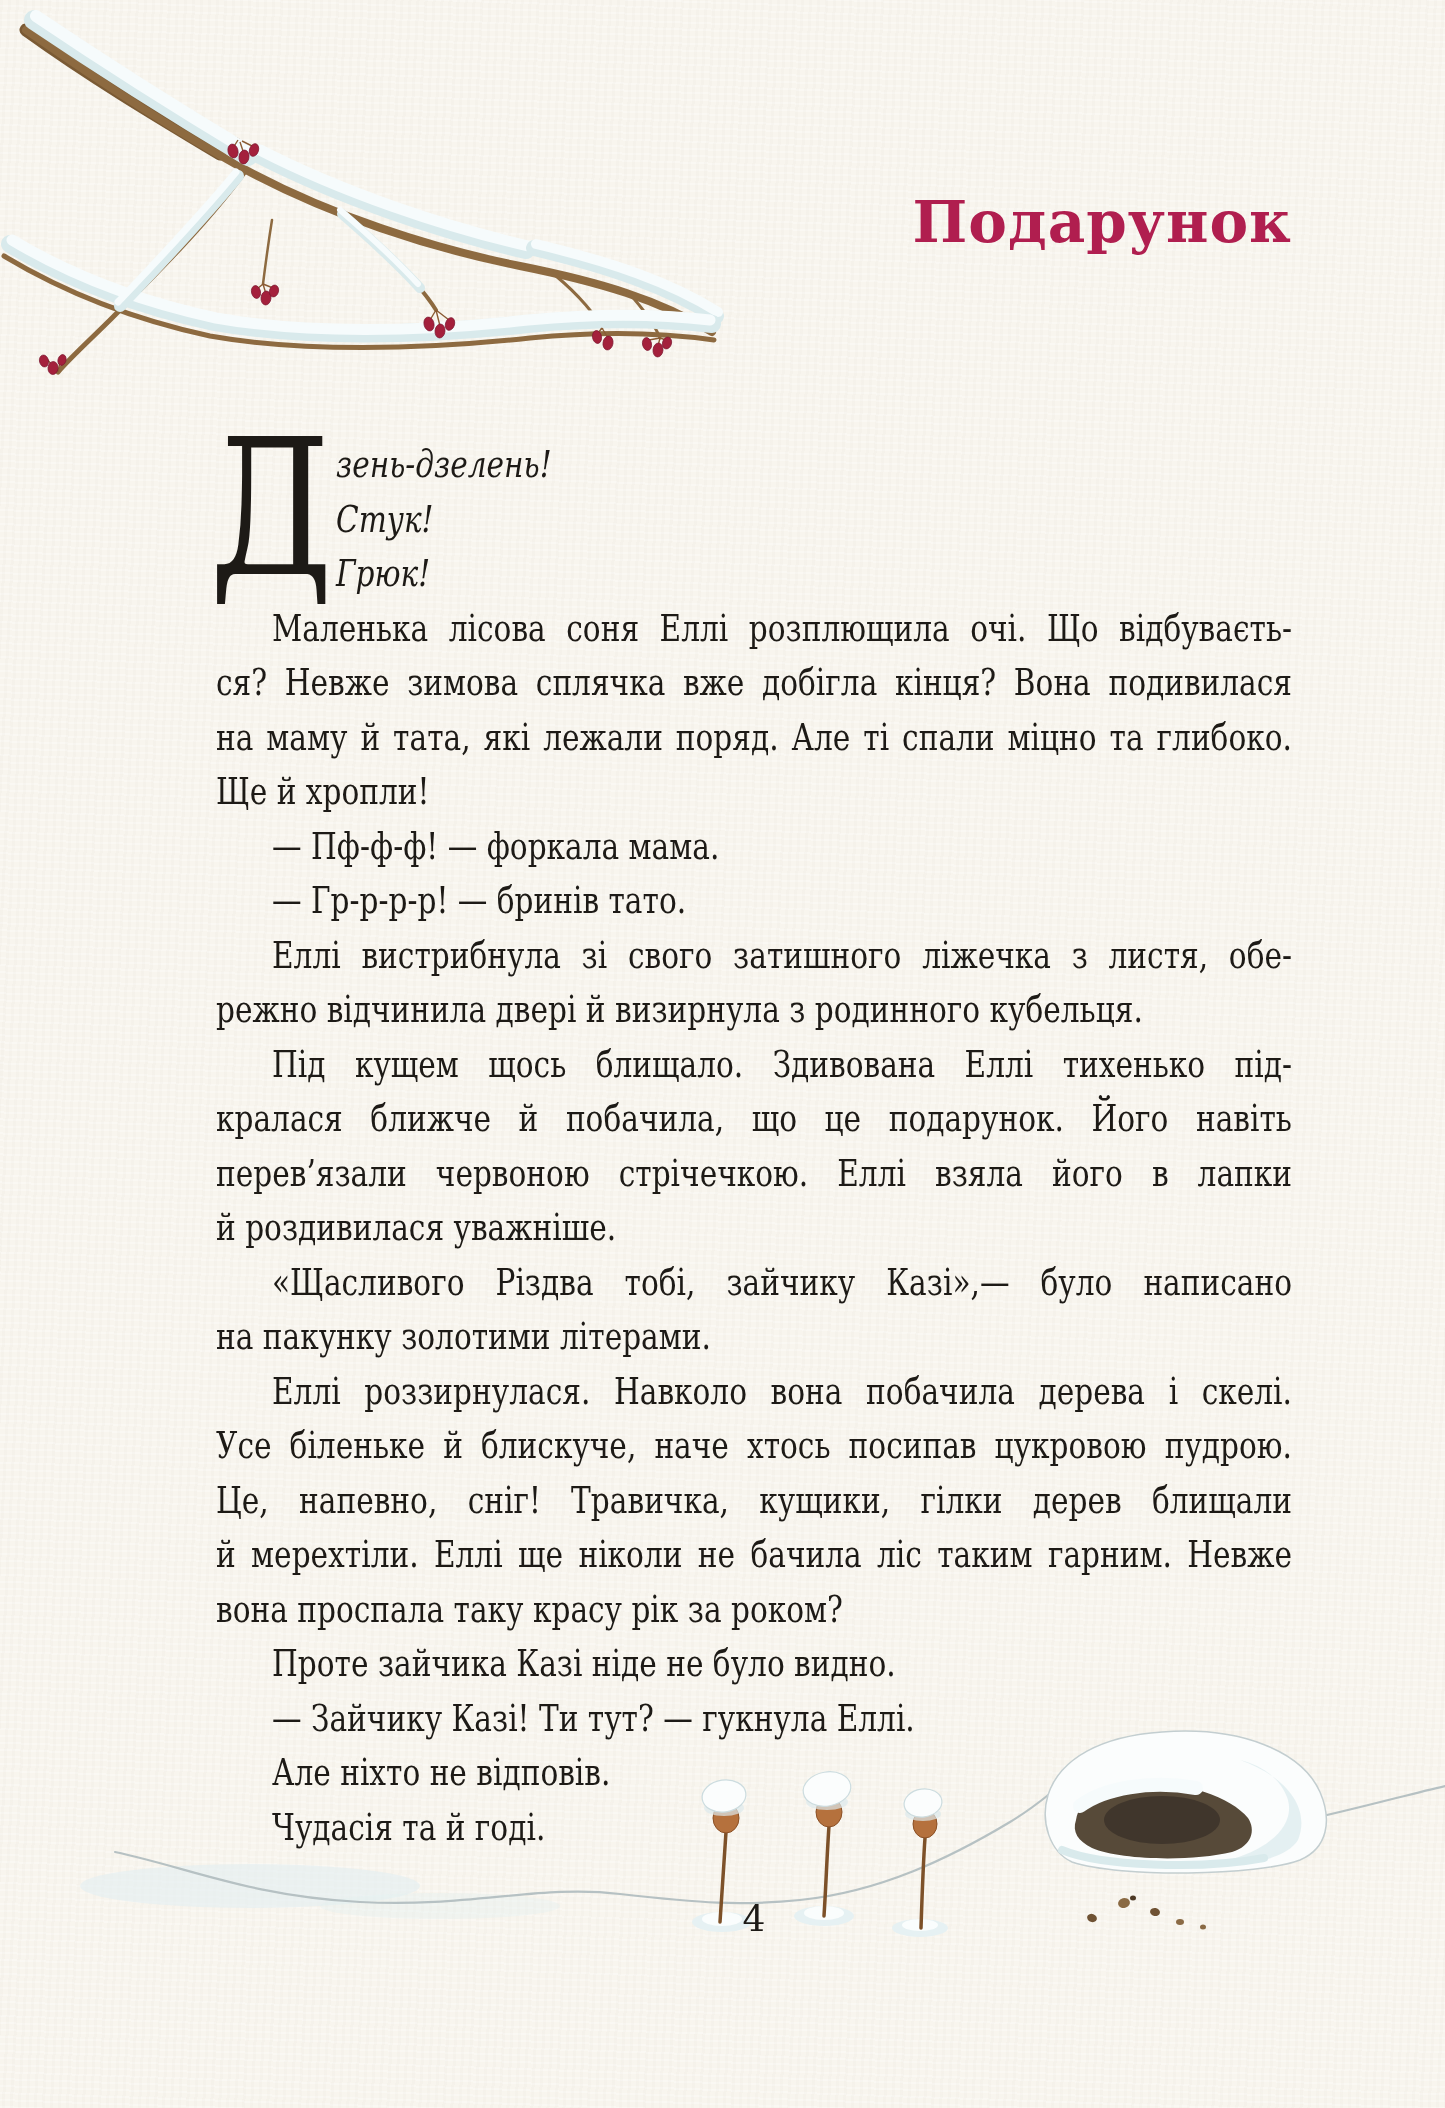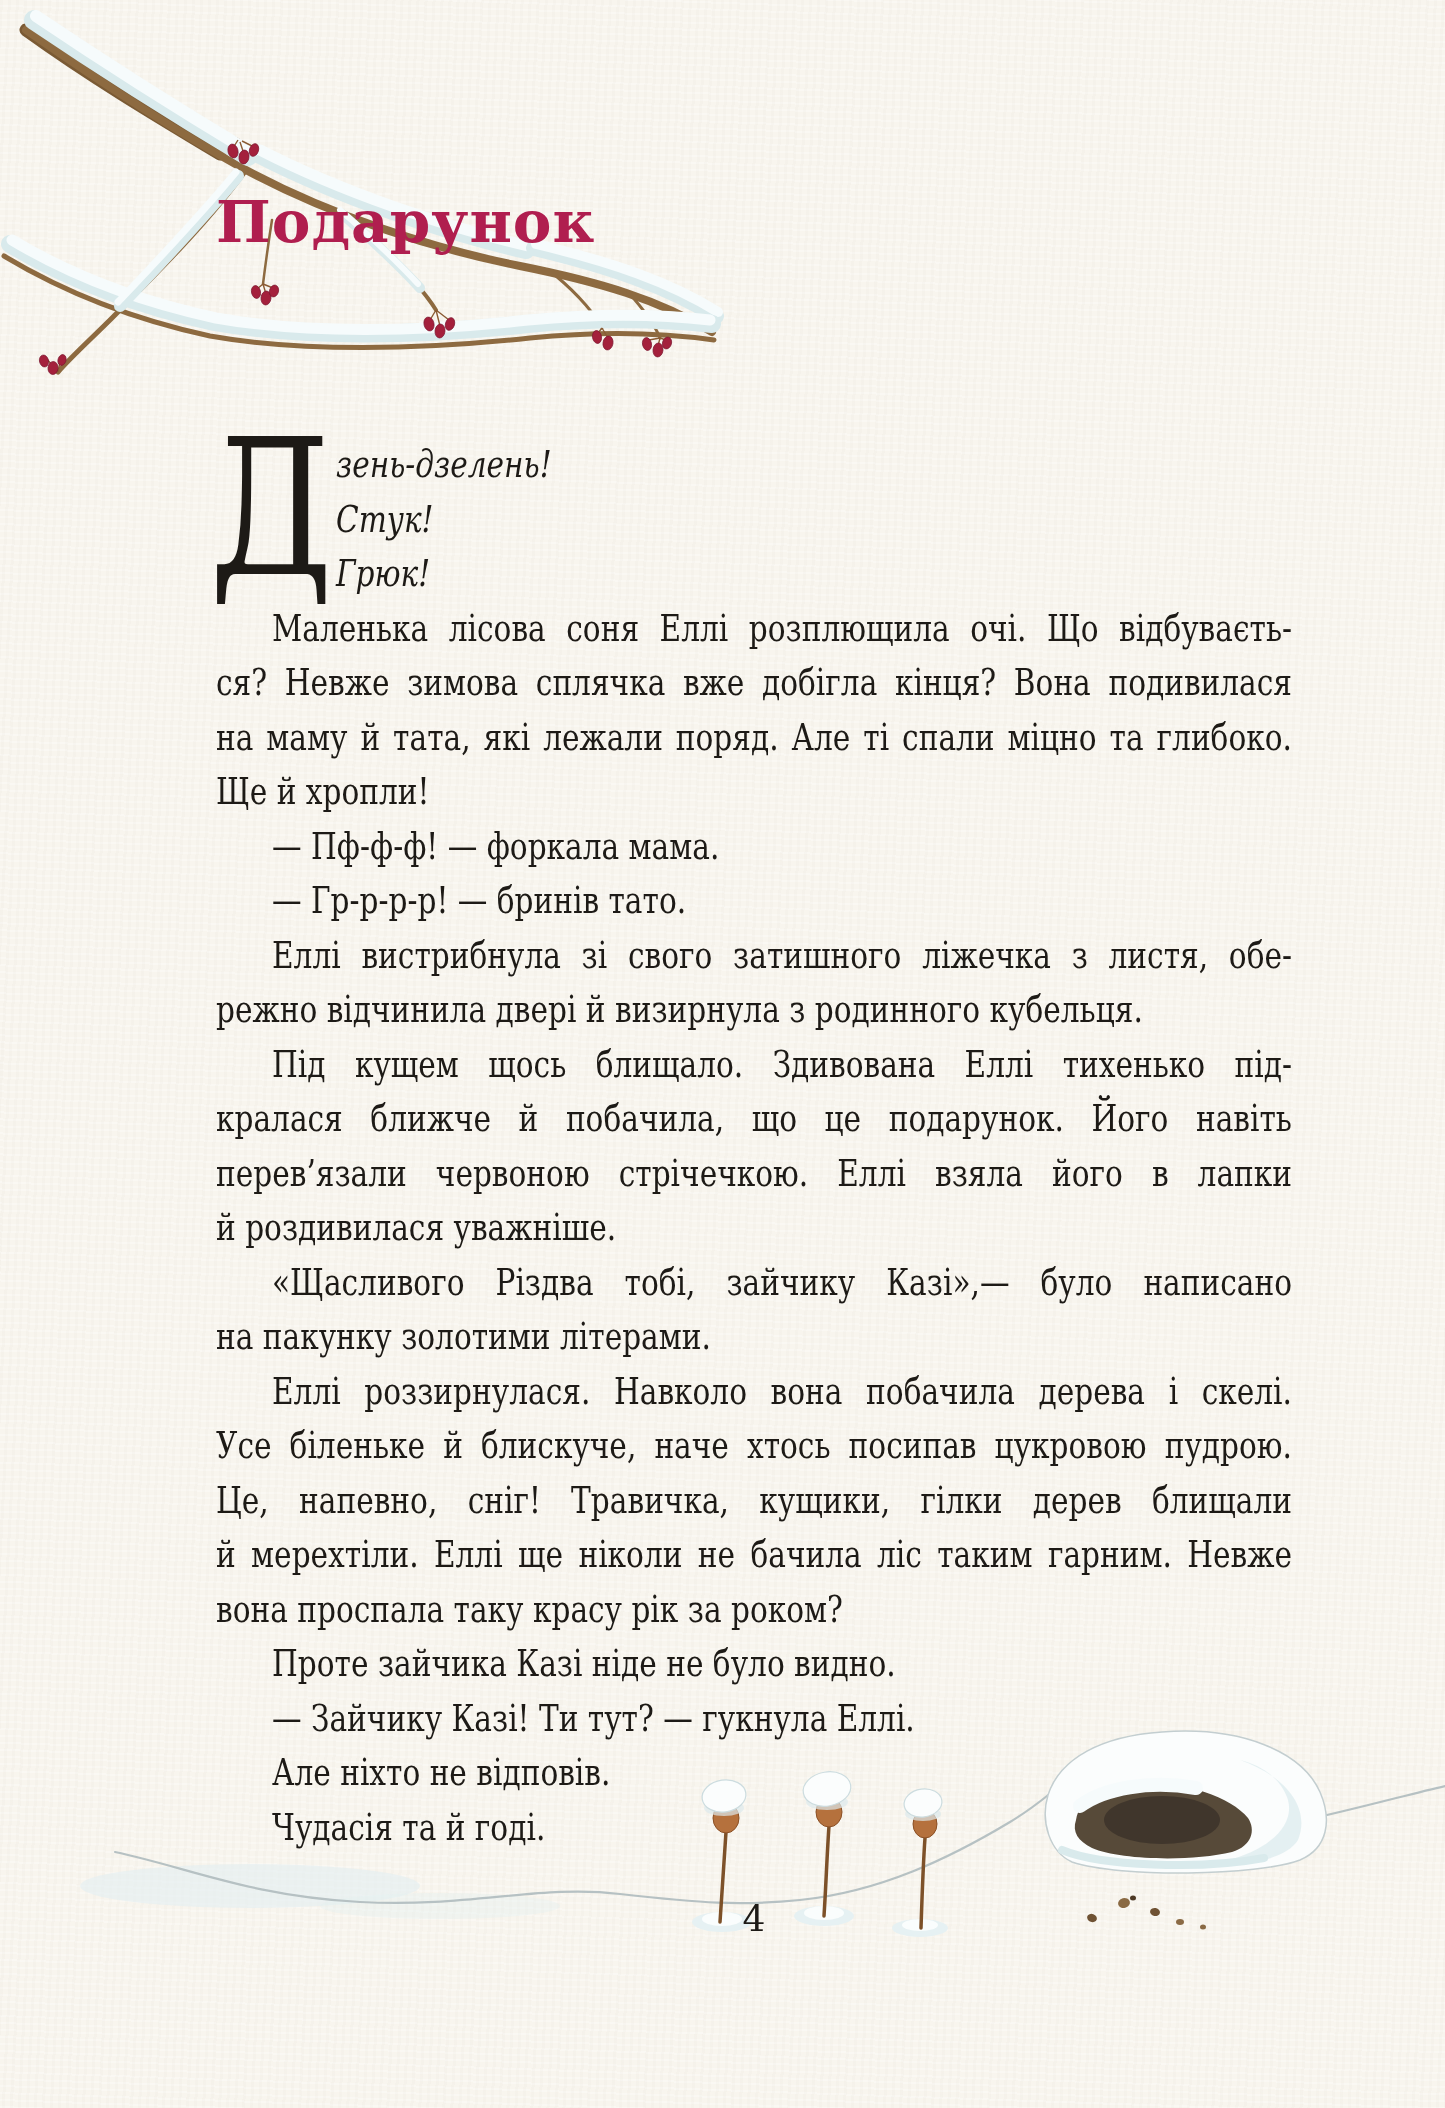--- a/index.html
+++ b/index.html
@@ -7,21 +7,21 @@
     position:relative; width:1445px; height:2108px; overflow:hidden;
     background-color:var(--paper_color,#f8f5ee);
     background-image:
       repeating-linear-gradient(93deg, rgba(180,172,158,.045) 0 3px, transparent 3px 8px),
       repeating-linear-gradient(2deg, rgba(255,255,255,.30) 0 2px, transparent 2px 7px);
     font-family:"DejaVu Serif","Liberation Serif",serif;
     color:var(--text_color,#1d1a16);
   }
   .page-title{
     position:absolute; left:216px; top:192px; width:1076px;
-    text-align:left; font-weight:bold; font-size:58px; line-height:60px;
+    text-align:right; font-weight:bold; font-size:58px; line-height:60px;
     color:var(--title_color,#b01e4f); letter-spacing:1px;
   }
   .text-col{
     position:absolute; left:216px; top:438px; width:1345px;
     transform:scaleX(0.8); transform-origin:0 0;
   }
   .drop-cap{
     position:absolute; left:-8px; top:-24px;
     font-size:190px; line-height:1; font-weight:normal;
   }

